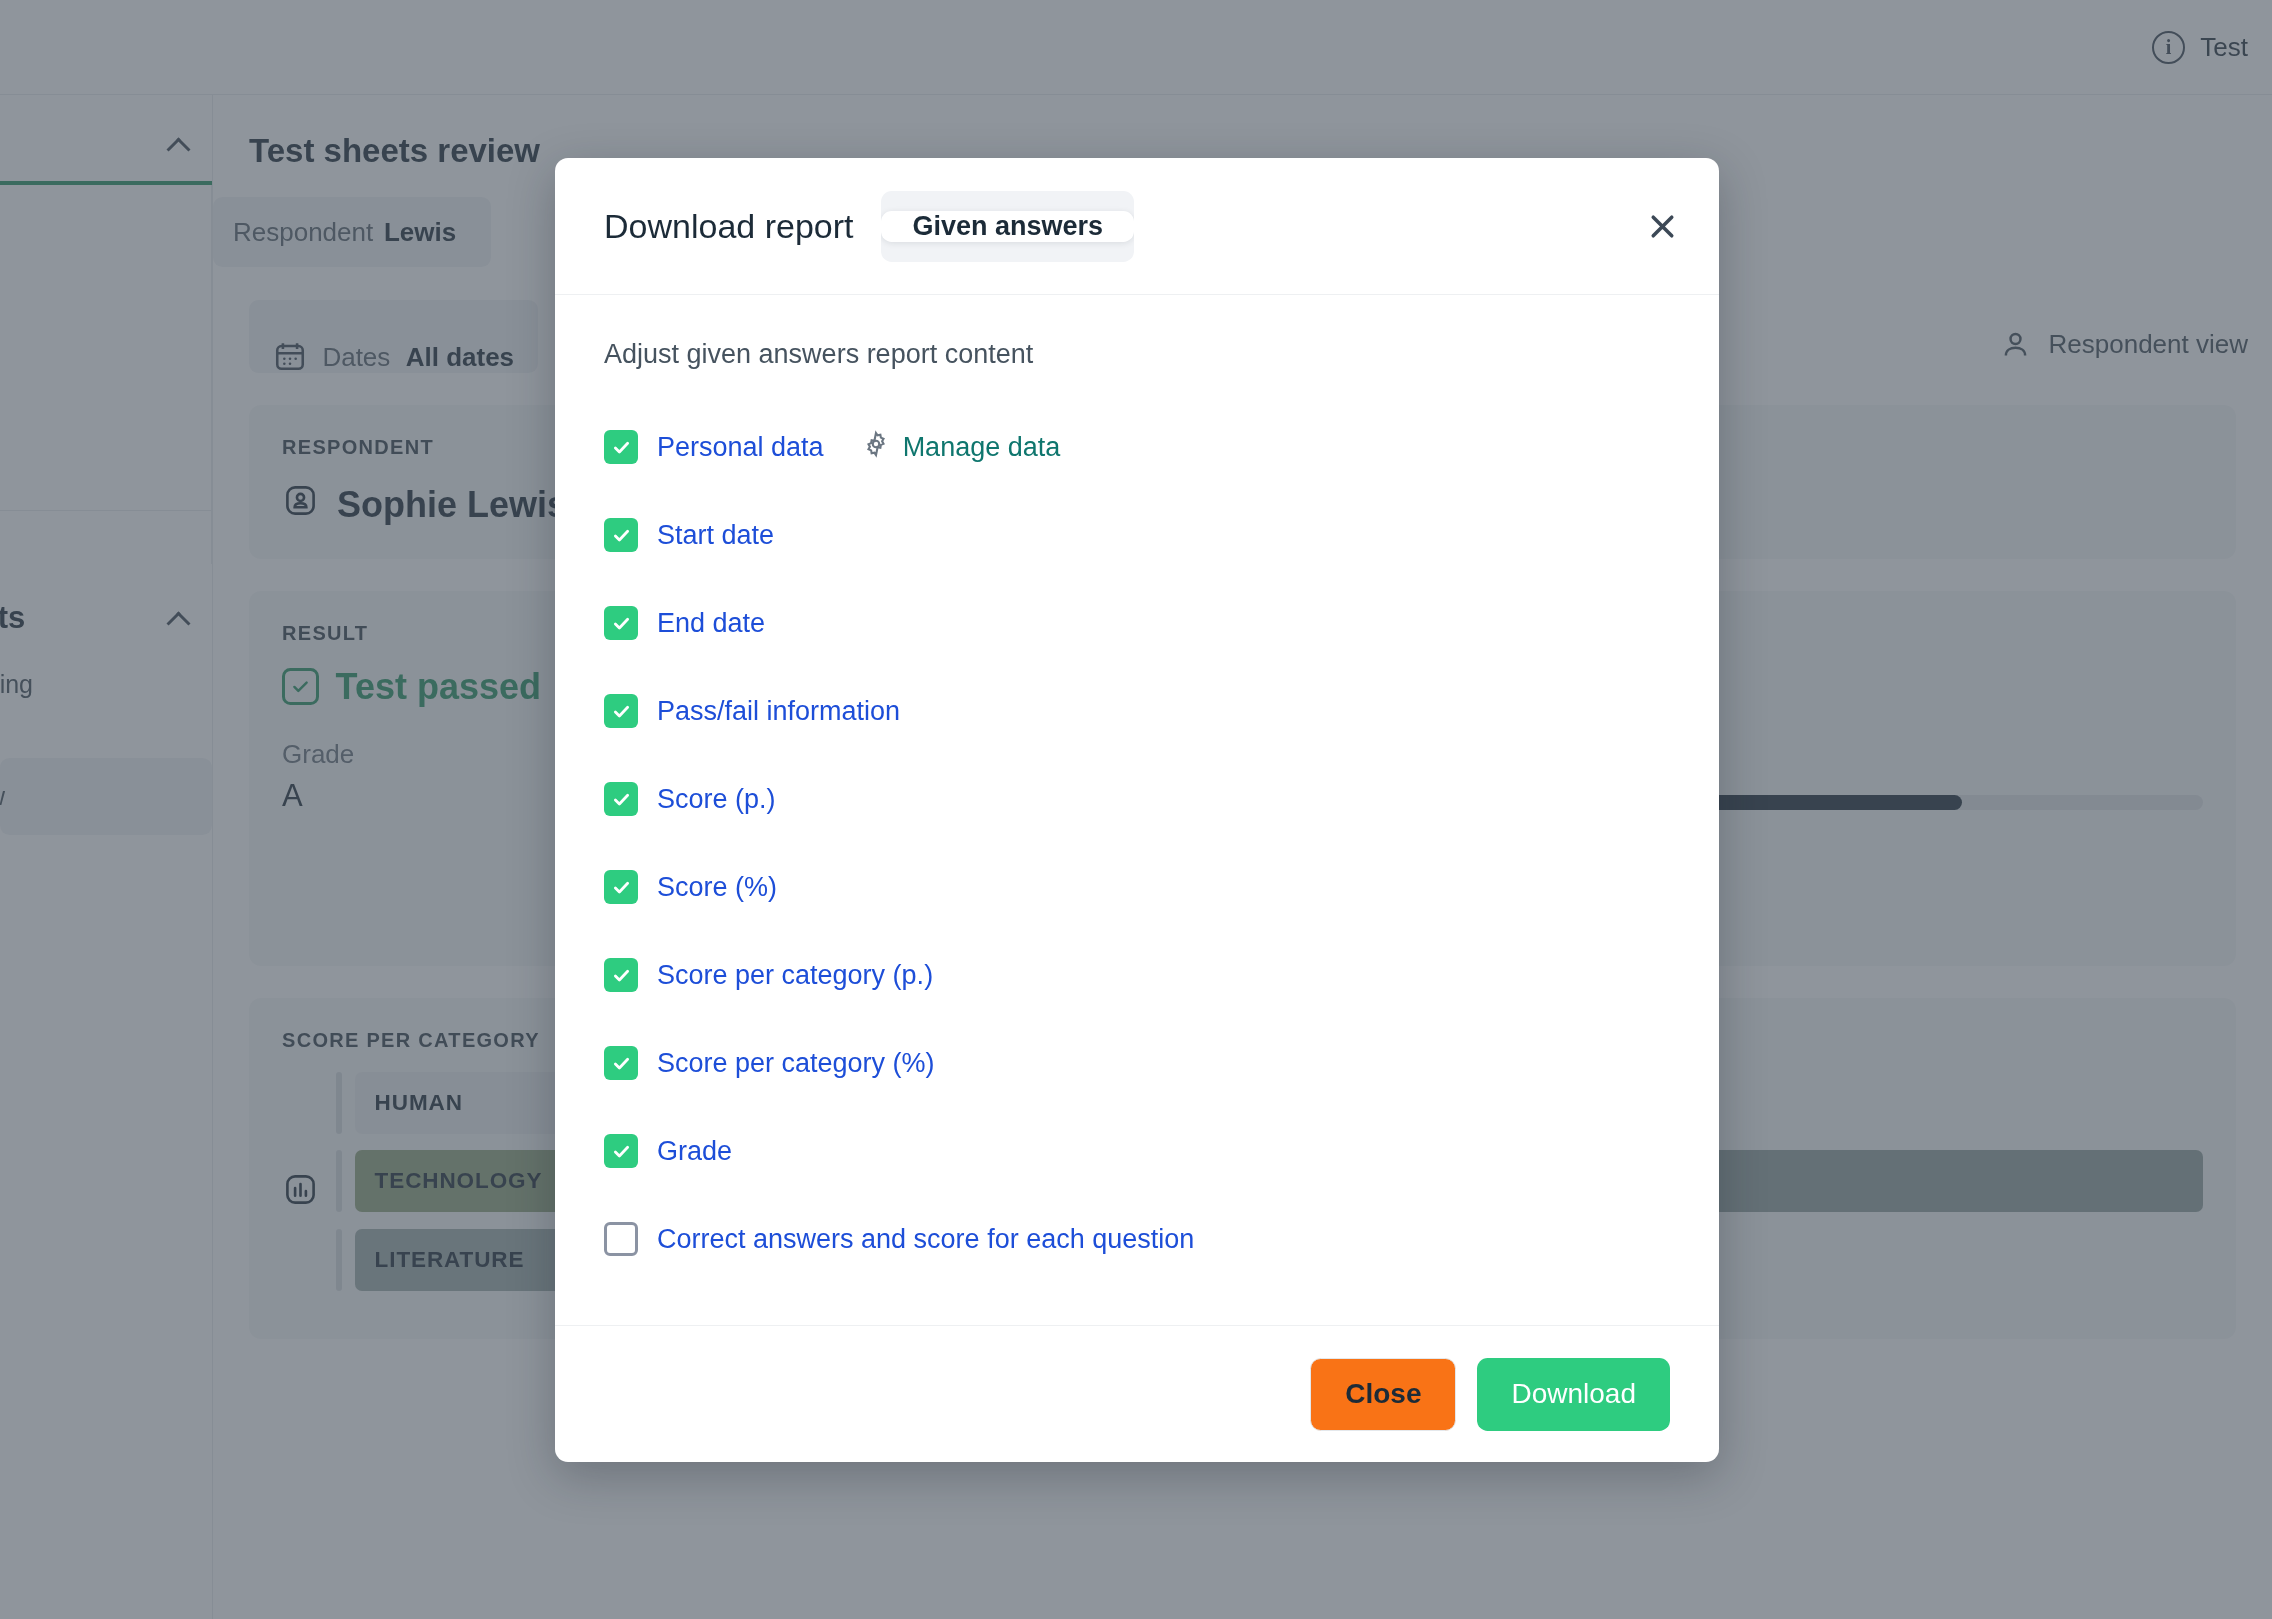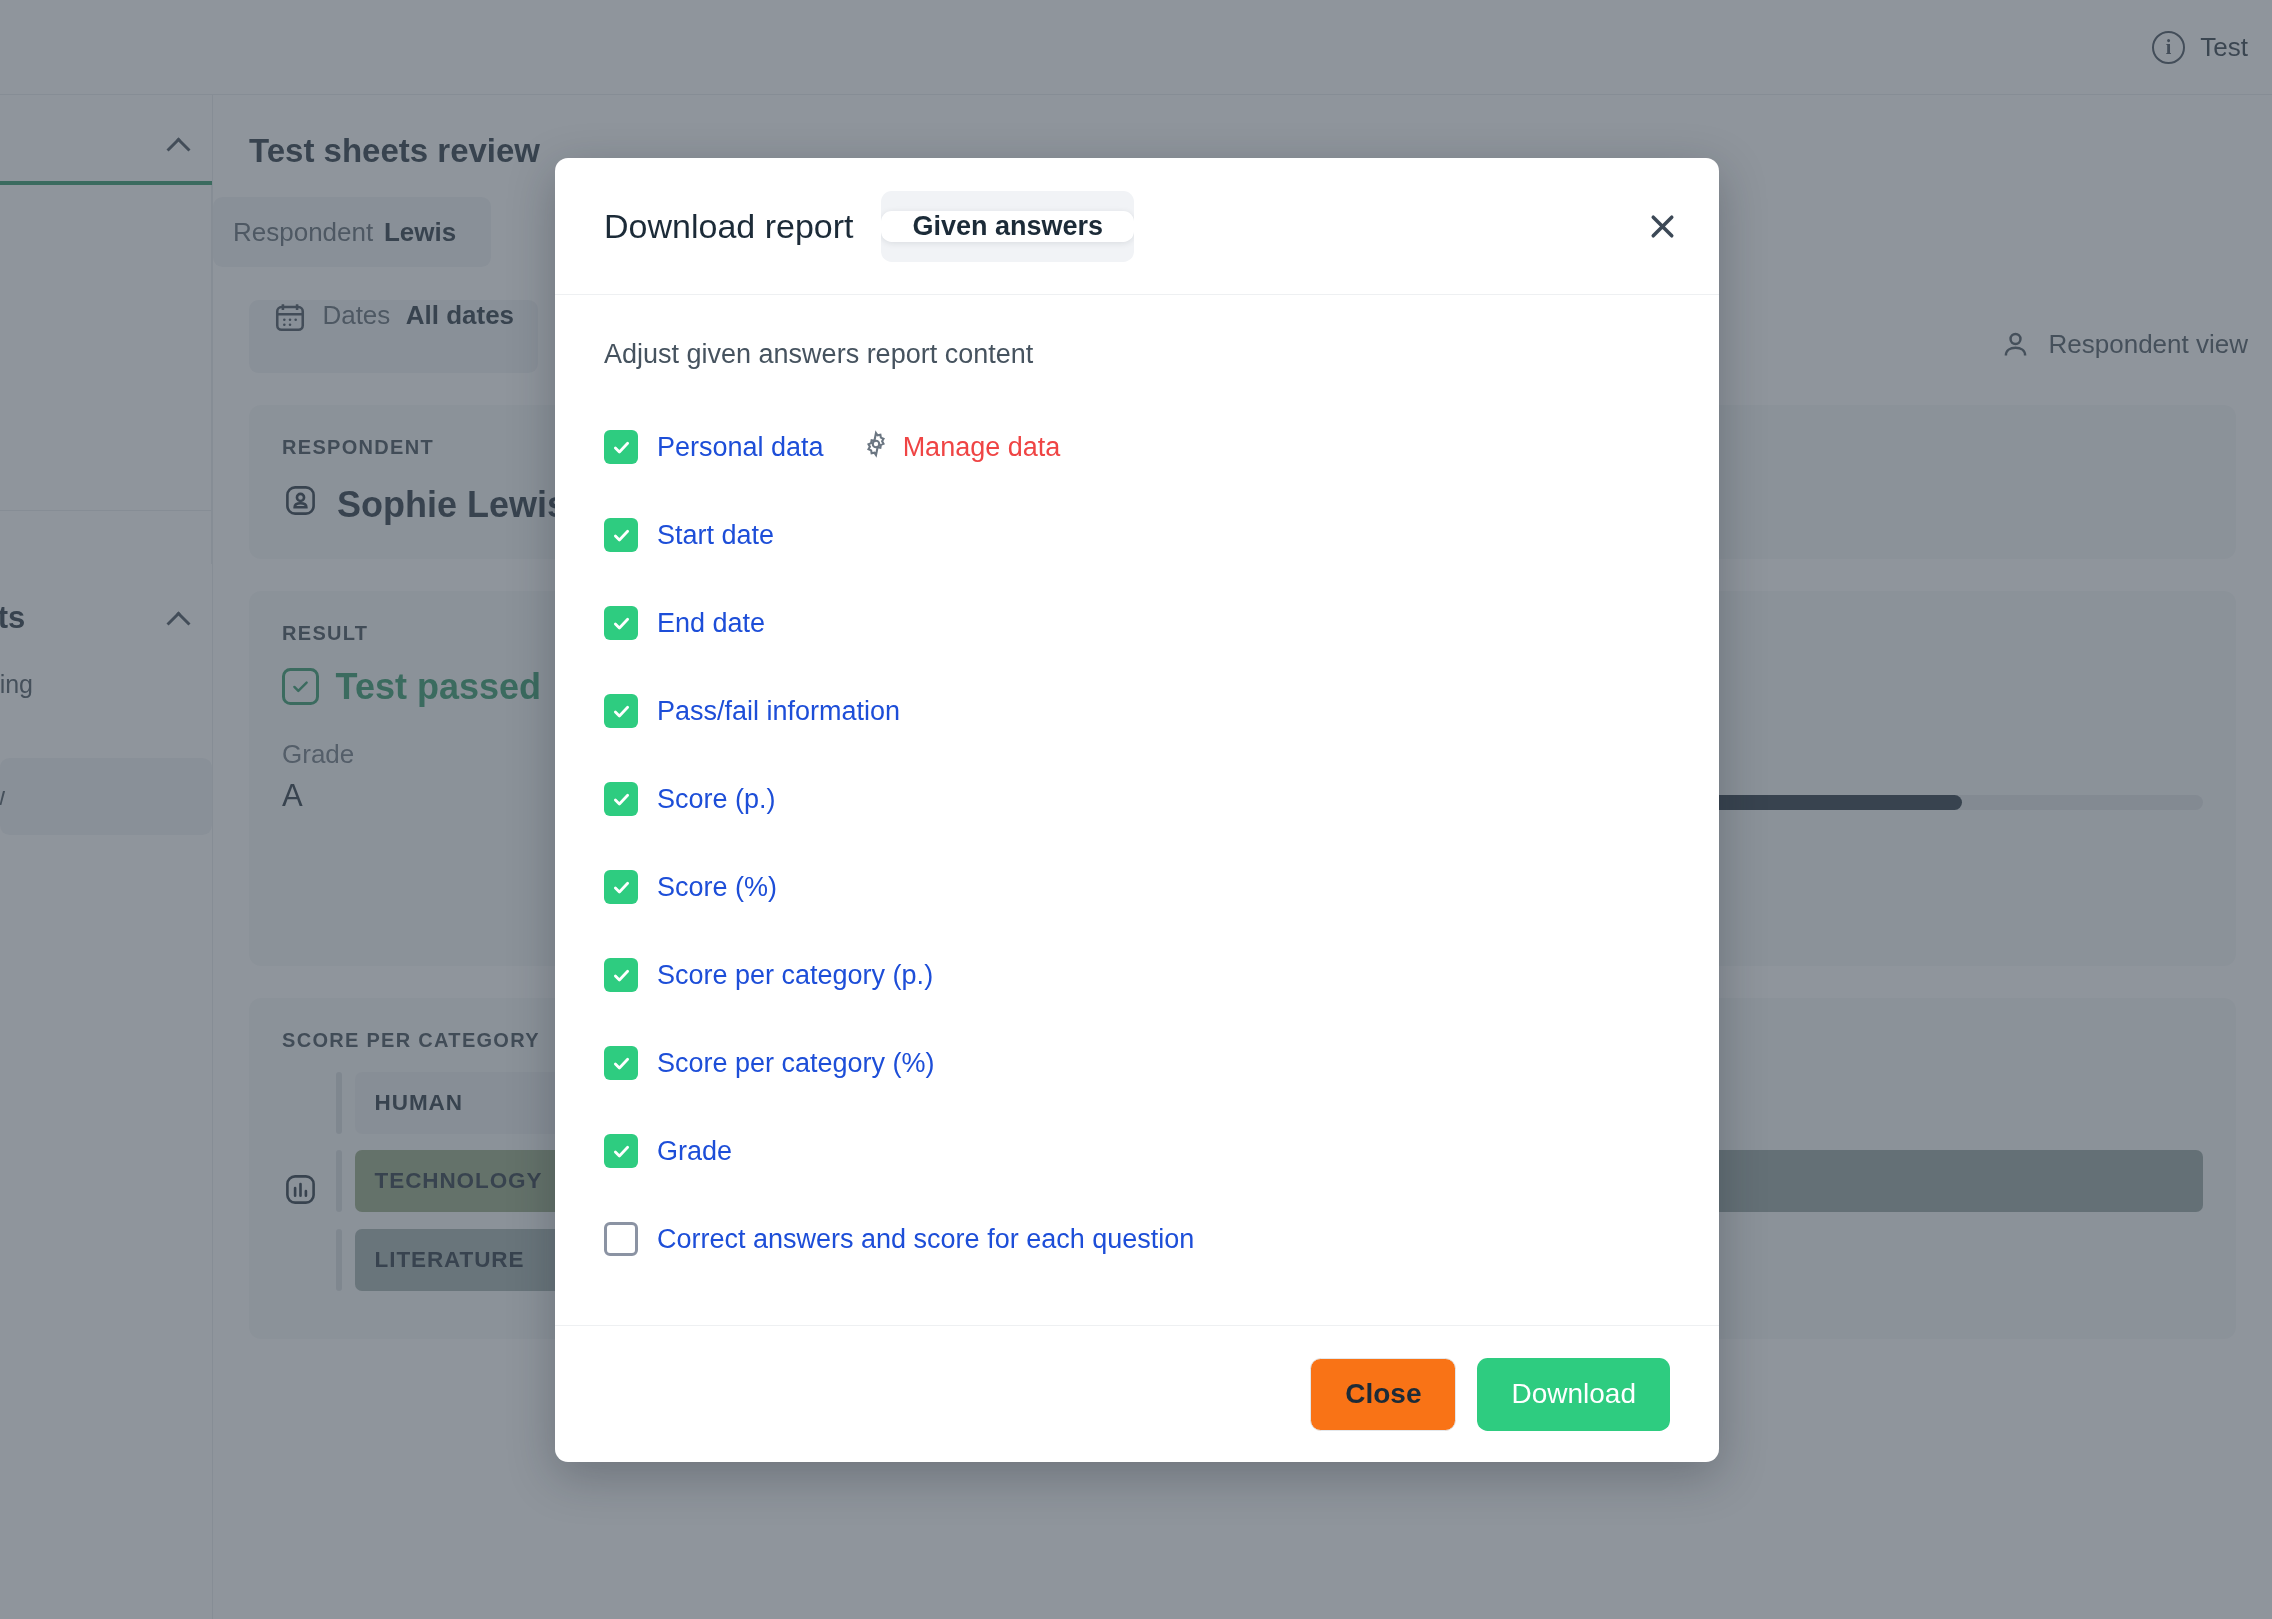--- a/index.html
+++ b/index.html
@@ -100,21 +100,21 @@
   .rs-label { color: #5a6772; }
   .rs-value { color: #243441; font-weight: 700; }
 
   .toolbar-row {
     margin: 33px 0 0 36px;
     display: flex; align-items: center; justify-content: space-between;
     padding-right: 24px;
   }
   .filter-chip {
     height: 73px; background: #f1f3f5; border-radius: 9.5px;
-    display: flex; align-items: flex-start; gap: 15.4px; padding: 0 24px;
+    display: flex; align-items: flex-end; gap: 15.4px; padding: 0 24px;
     font-size: 26px; white-space: nowrap;
   }
   .chip-label { color: #5a6772; }
   .chip-value { color: #243441; font-weight: 700; }
   .toolbar-right { display: flex; align-items: center; gap: 16.6px; font-size: 26px; color: #46535f; margin-top: 16px; }
 
   .cal-icon { width: 34px; height: 34px; position: relative; }
   .cal-icon svg, .person-icon svg, .clock-icon svg, .chart-icon svg { display: block; }
 
   .card {
@@ -236,21 +236,21 @@
   .cbox {
     width: 34px; height: 34px; border-radius: 6px; flex: 0 0 34px;
     display: flex; align-items: center; justify-content: center;
     cursor: pointer;
   }
   .cbox.on { background: #2ecc80; }
   .cbox.off { background: #ffffff; border: 3px solid #8b93a3; }
   .opt-label { font-size: 27px; color: #1d4ed8; white-space: nowrap; }
   .manage-link {
     display: flex; align-items: center; gap: 12px; margin-left: 18px;
-    font-size: 27px; color: #ef4444; cursor: pointer; white-space: nowrap;
+    font-size: 27px; color: #0f766e; cursor: pointer; white-space: nowrap;
   }
 
   .modal-footer {
     flex: 0 0 137px; height: 137px;
     border-top: 1.2px solid #eef0f2;
     display: flex; align-items: center; justify-content: flex-end;
     gap: 21px; padding: 0 49px;
   }
   .btn {
     height: 73px; border-radius: 10.7px; display: flex;

